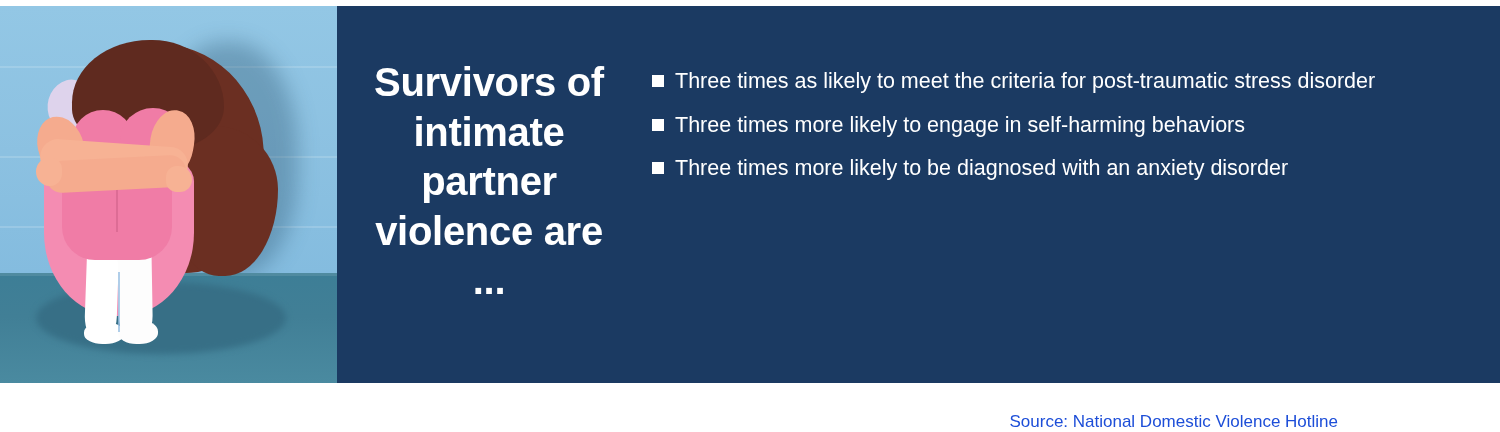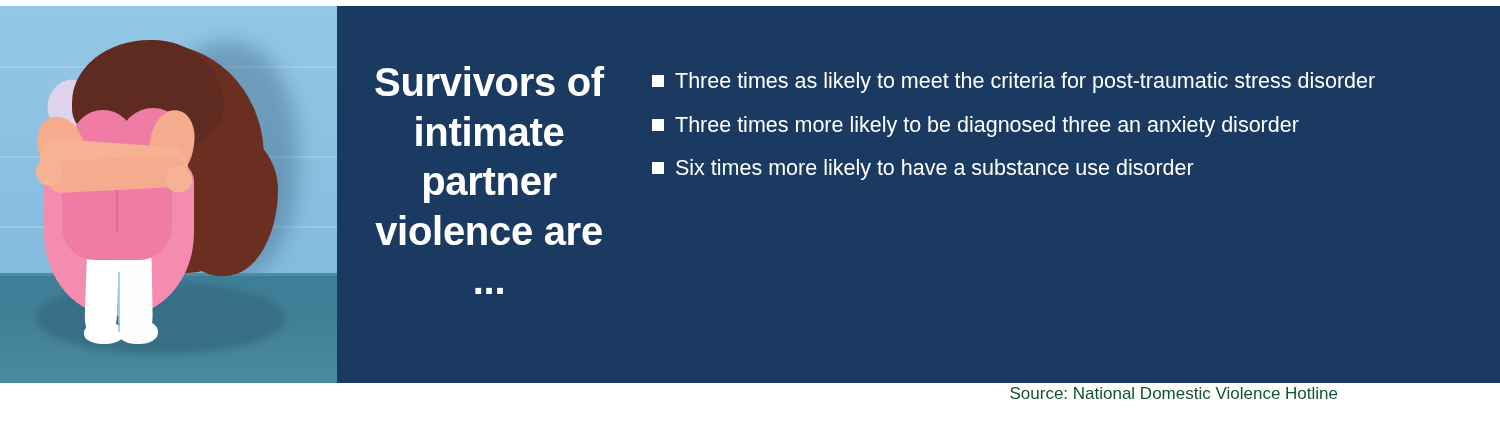--- a/index.html
+++ b/index.html
@@ -270,22 +270,22 @@
     top: 9px;
     width: 12px;
     height: 12px;
     background: #ffffff;
   }
 
   
   .source-line {
     position: absolute;
     right: 10px;
-    top: 384px;
-    color: #14532d;
+    top: 412px;
+    color: #1d4ed8;
     font-size: 17px;
     text-align: right;
     white-space: nowrap;
   }
 </style>
 </head>
 <body>
 
 <div class="infographic">
 
@@ -332,27 +332,24 @@
   <div class="content-panel">
     <div class="headline">Survivors of intimate partner violence are ...</div>
 
     <ul class="bullet-list">
       <li class="bullet-item">
         <span class="bullet-marker"></span>
         <span>Three times as likely to meet the criteria for post-traumatic stress disorder</span>
       </li>
       <li class="bullet-item">
         <span class="bullet-marker"></span>
+        <span>Three times more likely to engage in self-harming behaviors</span>
       </li>
       <li class="bullet-item">
         <span class="bullet-marker"></span>
-        <span>Three times more likely to be diagnosed three an anxiety disorder</span>
-      </li>
-      <li class="bullet-item">
-        <span class="bullet-marker"></span>
-        <span>Six times more likely to have a substance use disorder</span>
+        <span>Three times more likely to be diagnosed with an anxiety disorder</span>
       </li>
     </ul>
   </div>
 
   <div class="source-line">Source: National Domestic Violence Hotline</div>
 
 </div>
 
 </body></html>

